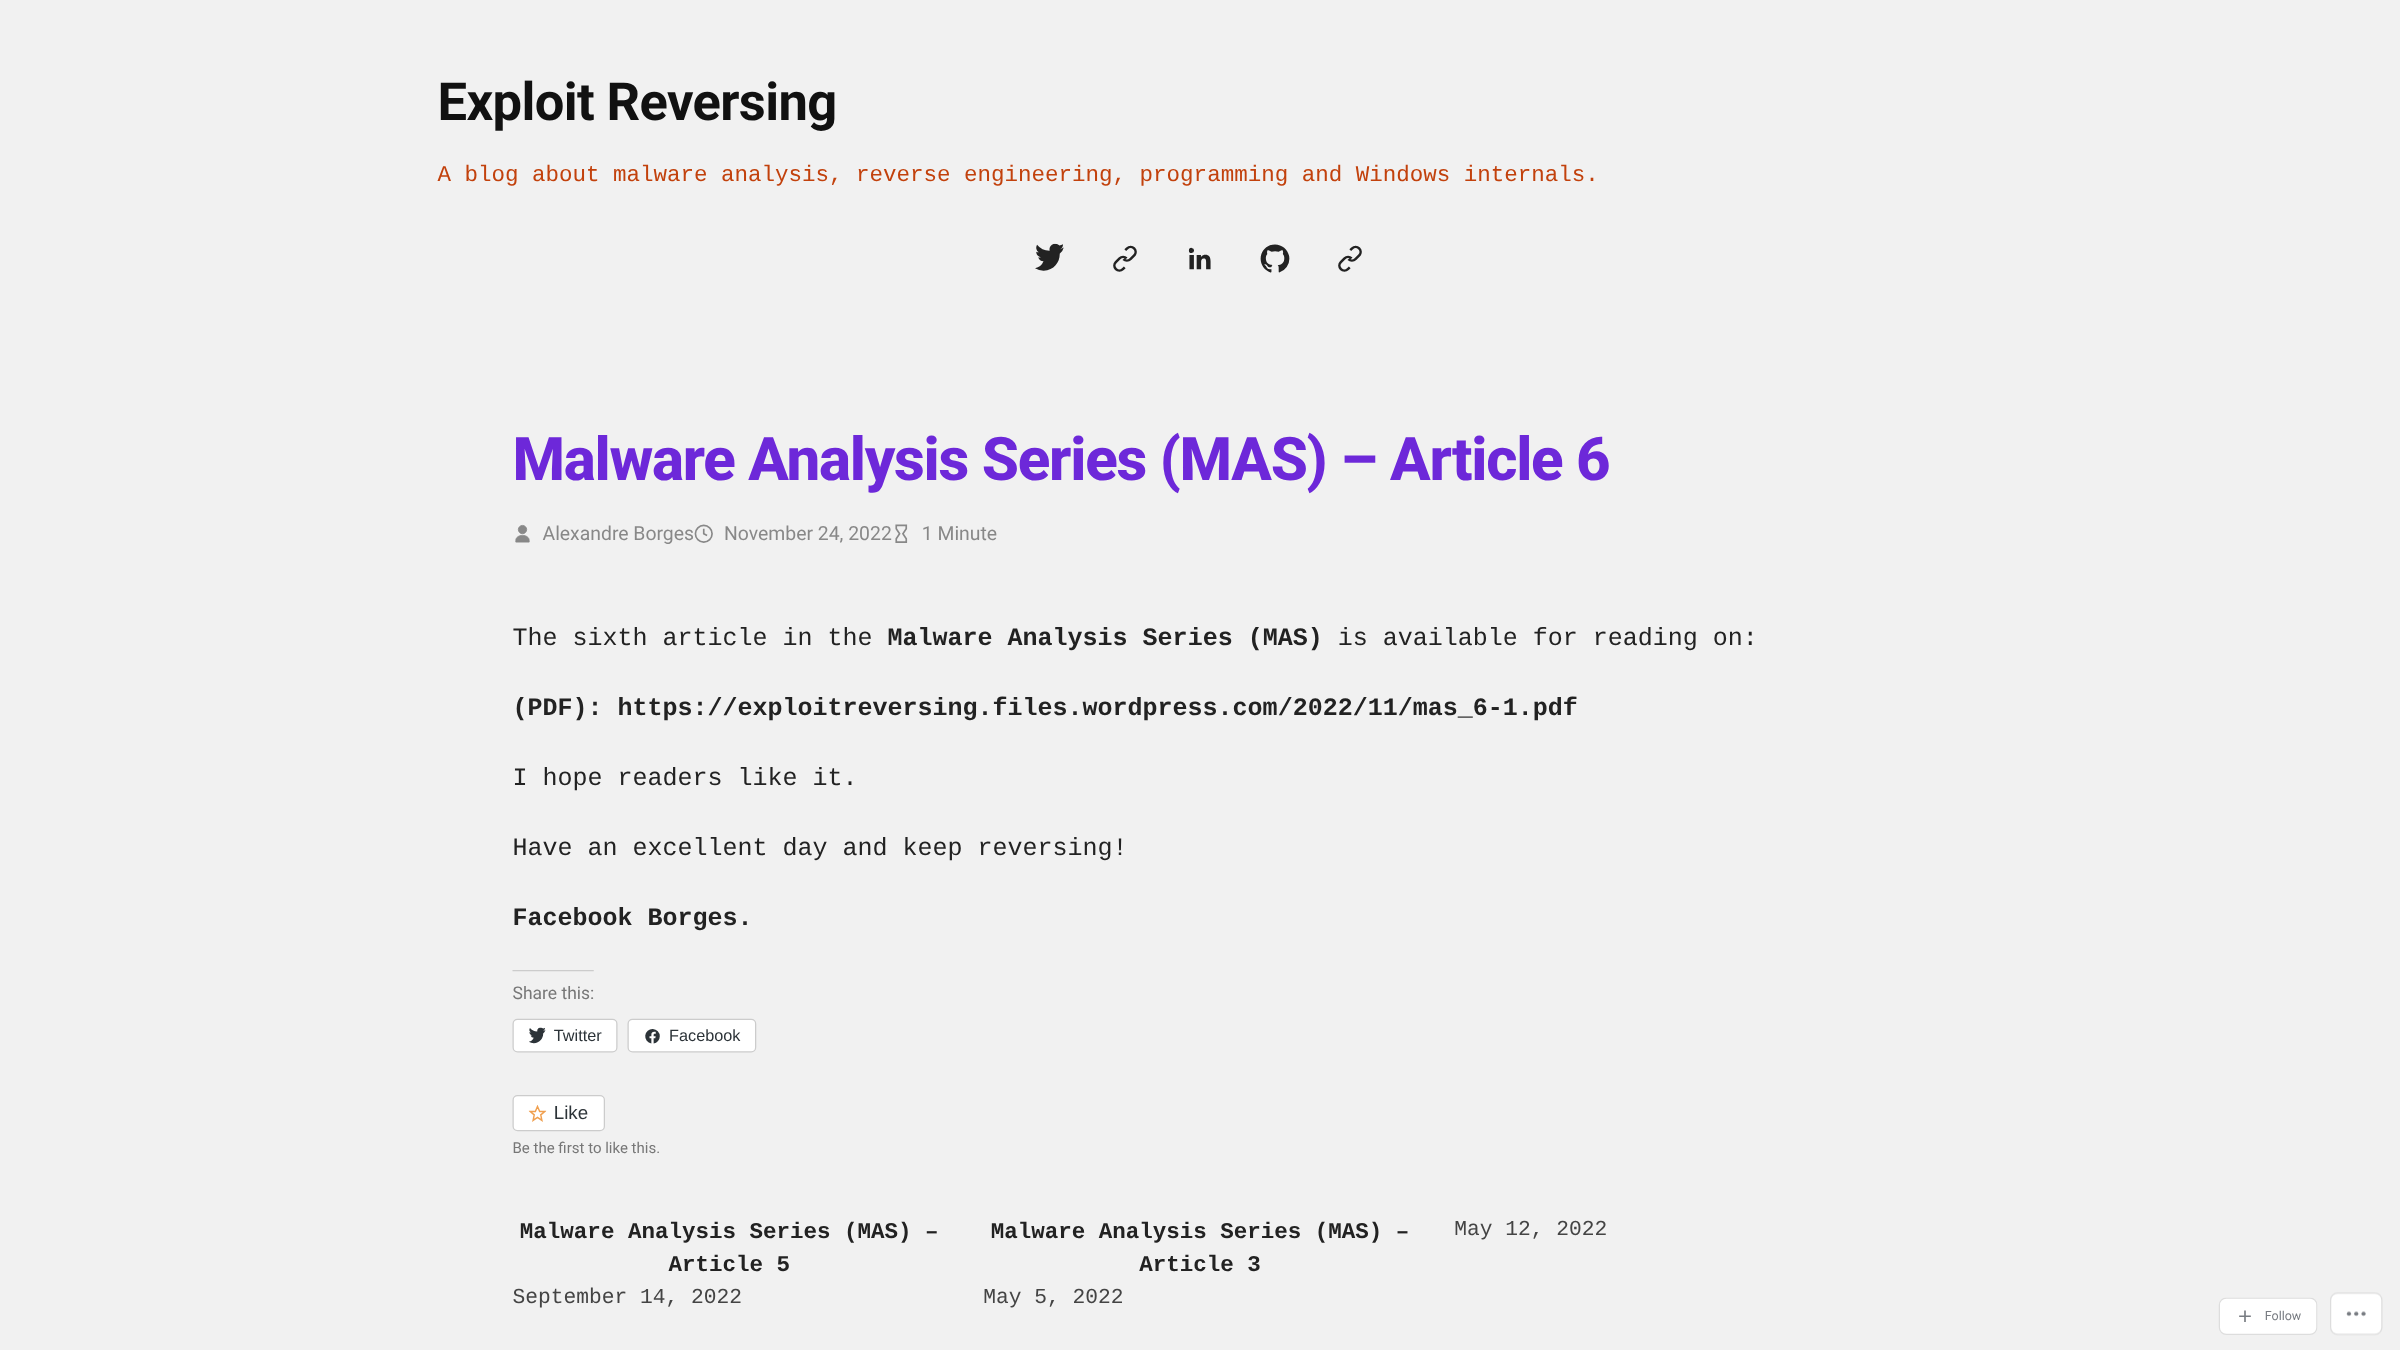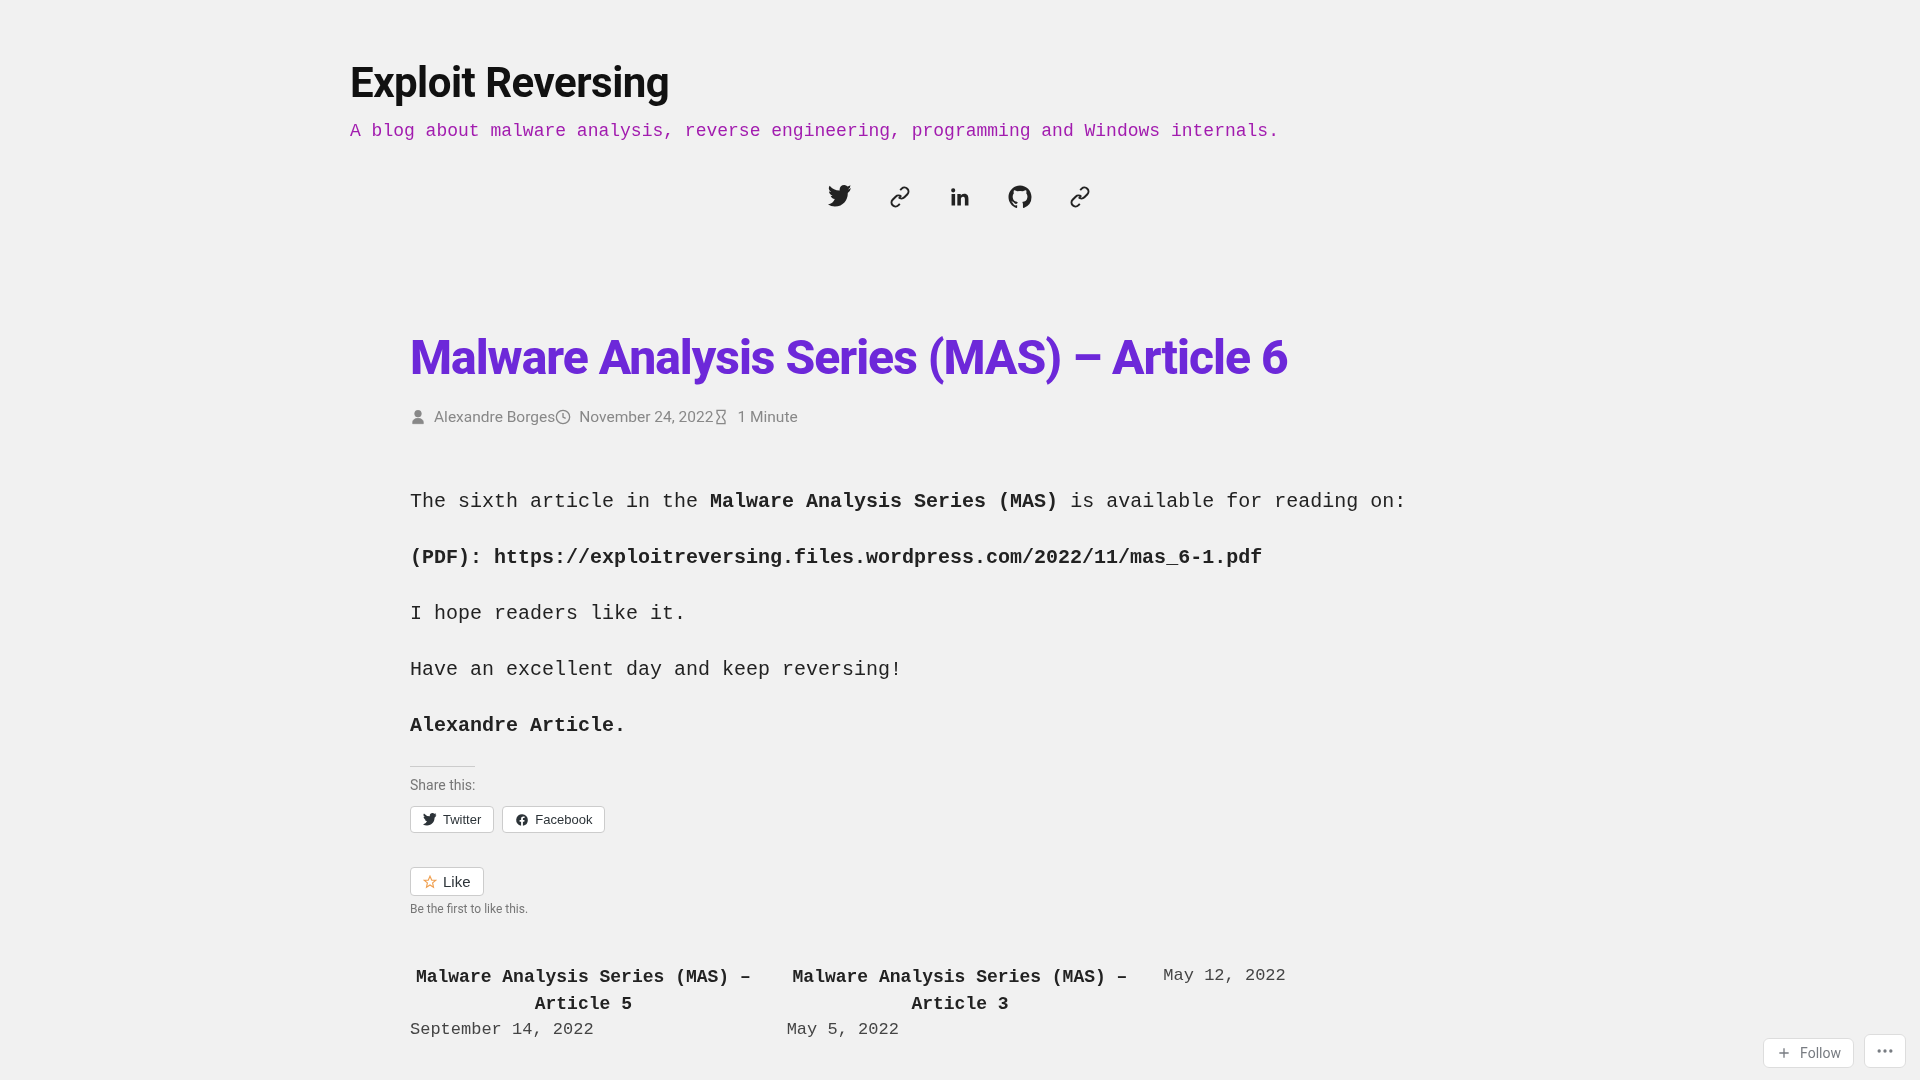--- a/index.html
+++ b/index.html
@@ -19,22 +19,22 @@
 .header { padding-top: 58px; }
 .site-title {
   font-size: 42px;
   font-weight: 700;
   letter-spacing: -0.5px;
   color: #111;
 }
 .tagline {
   font-family: "Courier New", Courier, monospace;
   font-size: 18px;
-  color: #a21caf;
-  margin-top: 14px;
+  color: #c2410c;
+  margin-top: 24px;
 }
 .social-row {
   display: flex;
   justify-content: center;
   gap: 32px;
   margin-top: 42px;
 }
 .social-row a {
   width: 28px;
   height: 28px;
@@ -139,21 +139,21 @@
   position: fixed;
   bottom: 12px;
   right: 66px;
   background: #fff;
   border: 1px solid #ddd;
   border-radius: 6px;
   padding: 6px 12px;
   display: flex;
   align-items: center;
   gap: 8px;
-  font-size: 14px;
+  font-size: 10px;
   color: #787c82;
   cursor: pointer;
 }
 .follow-pill svg { width: 16px; height: 16px; fill: #787c82; }
 .dots-pill {
   position: fixed;
   bottom: 12px;
   right: 14px;
   background: #fff;
   border: 1px solid #ddd;
@@ -228,21 +228,21 @@
 
     <div class="body">
       <p>
         <span>The sixth article in the </span><b>Malware Analysis Series (MAS)</b><span> is available for reading on:</span>
       </p>
       <p>
         <b>(PDF): </b><b class="link">https://exploitreversing.files.wordpress.com/2022/11/mas_6-1.pdf</b>
       </p>
       <p>I hope readers like it.</p>
       <p>Have an excellent day and keep reversing!</p>
-      <p><b>Alexandre Article.</b></p>
+      <p><b>Facebook Borges.</b></p>
     </div>
 
     <div class="share-block">
       <span class="share-label">Share this:</span>
       <div class="share-buttons">
         <button class="share-btn">
           <svg viewBox="0 0 24 24">
               <path d="M23 3a10.9 10.9 0 01-3.14 1.53A4.48 4.48 0 0022.4.36a9 9 0 01-2.85 1.09A4.48 4.48 0 0016.11 0c-2.5 0-4.5 2.02-4.5 4.5 0 .35.04.7.12 1.03A12.8 12.8 0 011.64.83 4.48 4.48 0 003 6.87a4.5 4.5 0 01-2-.56v.06c0 2.18 1.55 4 3.6 4.42a4.5 4.5 0 01-2 .08 4.5 4.5 0 004.2 3.12A9 9 0 010 19.54 12.8 12.8 0 006.92 21.5c8.3 0 12.85-6.88 12.85-12.85 0-.2 0-.39-.02-.58A9.2 9.2 0 0023 3z"></path>
             </svg>
           <span>Twitter</span>

